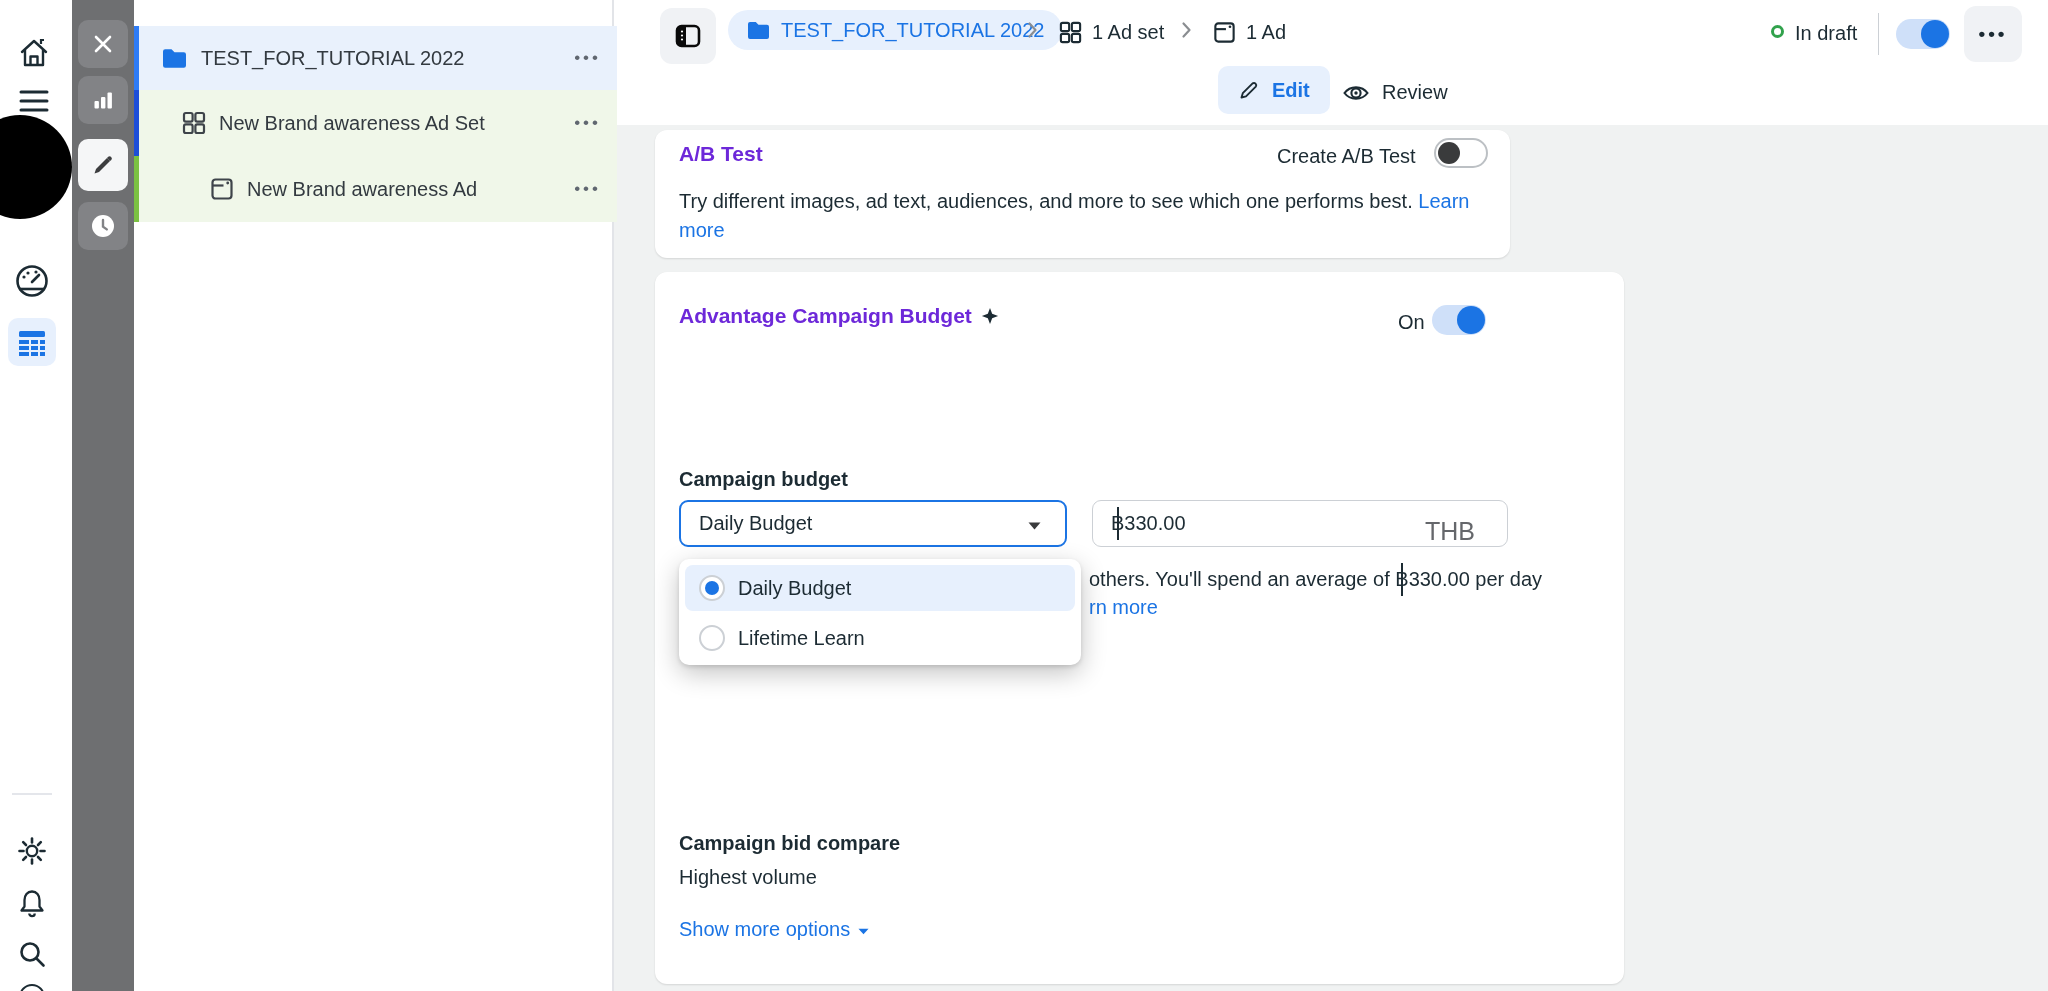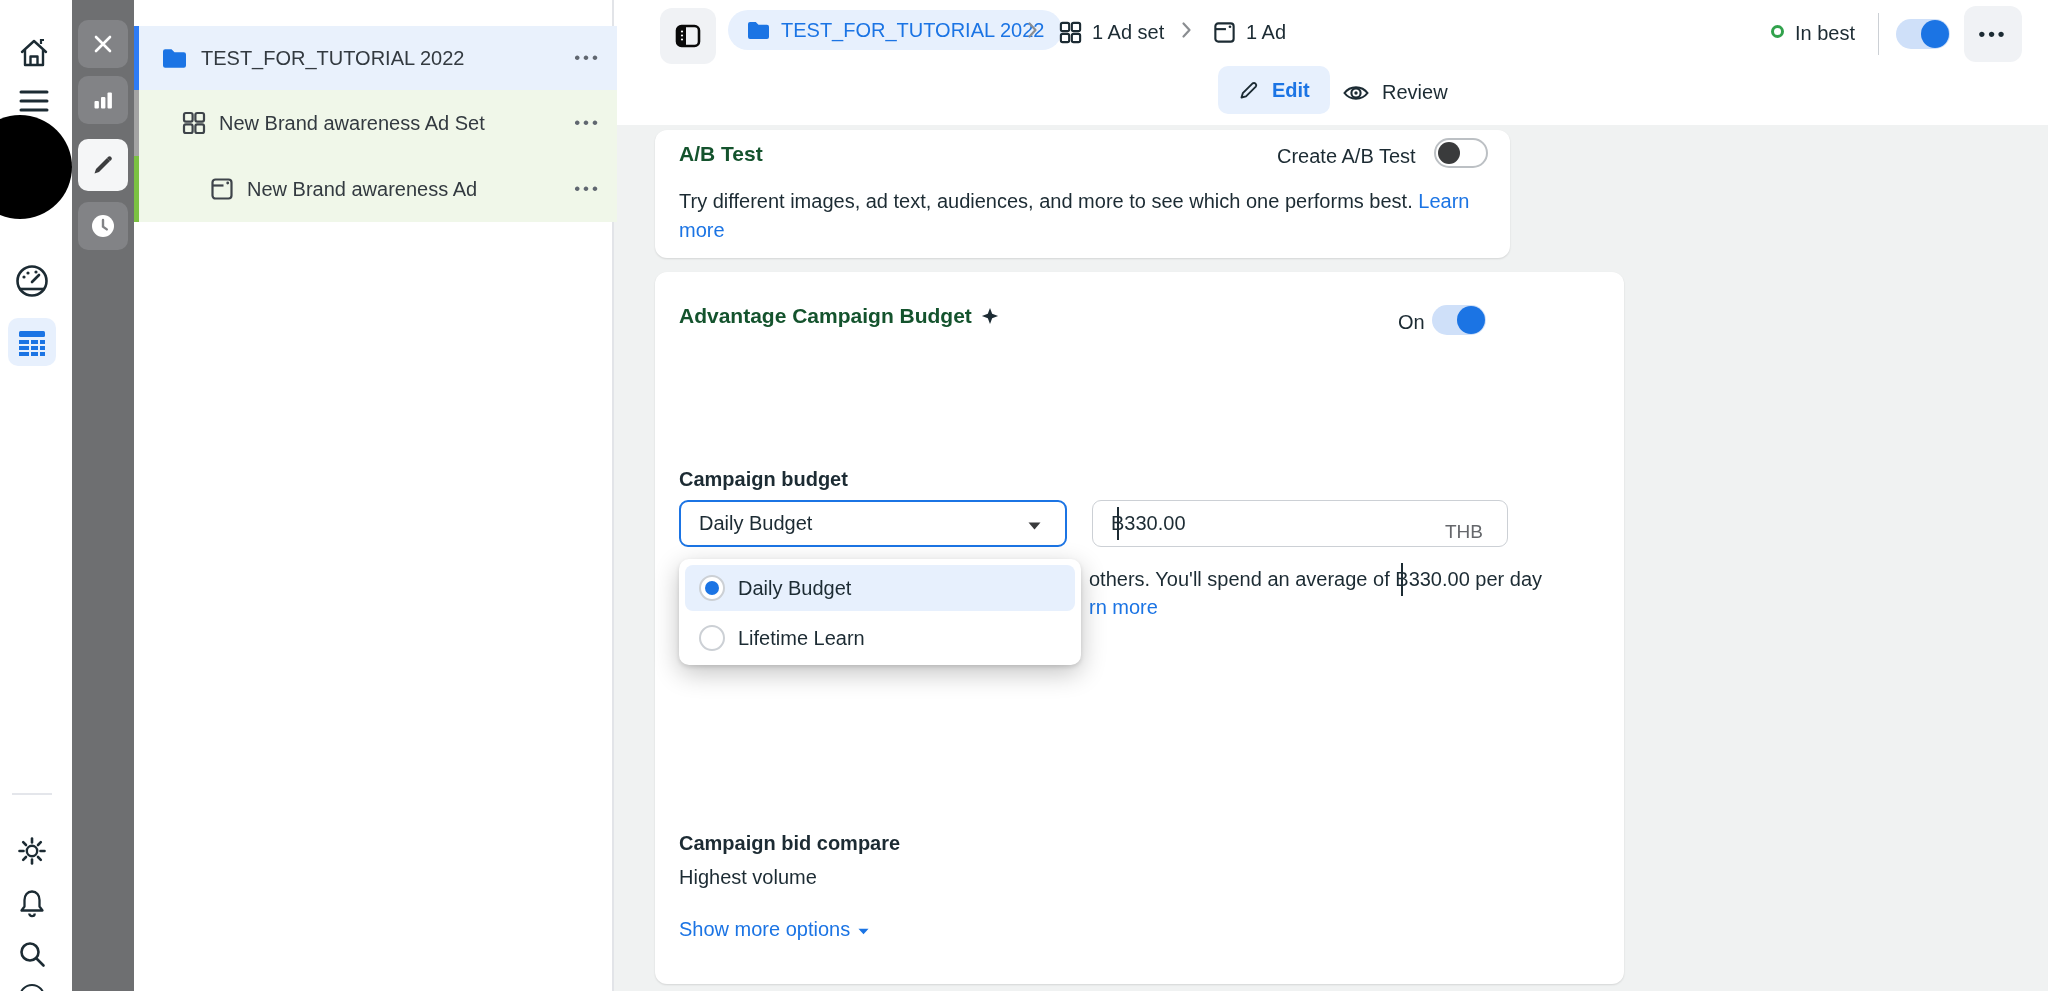--- a/index.html
+++ b/index.html
@@ -1,21 +1,21 @@
 <!DOCTYPE html>
 <html><head>
 <meta charset="utf-8">
 <style>
   html,body{margin:0;padding:0;background:#fff;}
   .app{position:relative;width:2048px;height:991px;background:#fff;overflow:hidden;
        font-family:"Liberation Sans",sans-serif;color:#1c2b33;}
   .abs{position:absolute;}
   .t{font-size:20px;line-height:29px;color:#1c2b33;white-space:nowrap;}
   .b{font-weight:bold;}
-  .h{font-size:21px;font-weight:bold;color:#14532d;white-space:nowrap;}
+  .h{font-size:21px;font-weight:bold;color:#6d28d9;white-space:nowrap;}
   .link{color:#1b74e4;text-decoration:none;cursor:pointer;}
   .gray{color:#65676b;}
   
   .rail{left:0;top:0;width:72px;height:991px;background:#fff;z-index:3;}
   .rail-ic{position:absolute;left:17px;cursor:pointer;}
   .avatar{position:absolute;left:-32px;top:115px;width:104px;height:104px;border-radius:50%;
           background:#000;z-index:6;}
   
   .toolbar{left:72px;top:0;width:62px;height:991px;background:#6e6f71;z-index:4;}
   .tbtn{position:absolute;left:6px;width:50px;height:48px;border-radius:10px;background:#828386;
@@ -174,21 +174,21 @@
   <div class="abs tree">
     <div class="trow" style="top:26px;height:64px;background:#e9f1fc;border-left:5px solid #2e7cf6;">
       <span style="margin-left:22px;display:flex;">
         <svg width="27" height="23" viewBox="0 0 27 23">
             <path d="M2 4.5 a2.2 2.2 0 0 1 2.2 -2.2 h6.3 l3 3 h9.3 a2.2 2.2 0 0 1 2.2 2.2 v11 a2.2 2.2 0 0 1 -2.2 2.2 H4.2 A2.2 2.2 0 0 1 2 18.5 Z" fill="#1b74e4"></path>
           </svg>
       </span>
       <span class="lbl" style="margin-left:13px;">TEST_FOR_TUTORIAL 2022</span>
       <span class="dots">•••</span>
     </div>
-    <div class="trow" style="top:90px;height:66px;background:#f0f7e9;border-left:5px solid #a3a3a3;">
+    <div class="trow" style="top:90px;height:66px;background:#f0f7e9;border-left:5px solid #1d4ed8;">
       <span style="margin-left:42px;display:flex;">
         <svg width="26" height="26" viewBox="0 0 26 26">
             <g stroke="#3e444a" stroke-width="2.2" fill="none">
               <rect x="3" y="3" width="8.6" height="8.6" rx="1.8"></rect>
               <rect x="14.4" y="3" width="8.6" height="8.6" rx="1.8"></rect>
               <rect x="3" y="14.4" width="8.6" height="8.6" rx="1.8"></rect>
               <rect x="14.4" y="14.4" width="8.6" height="8.6" rx="1.8"></rect>
             </g>
           </svg>
       </span>
@@ -256,21 +256,21 @@
   <span class="abs" style="left:1212px;top:18px;display:flex;align-items:center;cursor:pointer;">
     <svg width="25" height="25" viewBox="0 0 26 26">
         <rect x="3.5" y="3.5" width="19" height="19" rx="3" stroke="#1c2b33" stroke-width="2.2" fill="none"></rect>
         <path d="M4 9.5 H14.5" stroke="#1c2b33" stroke-width="2.2"></path>
         <circle cx="18.7" cy="7" r="1.4" fill="#1c2b33"></circle>
       </svg>
     <span class="t" style="margin-left:9px;">1 Ad</span>
   </span>
 
   <span class="draft-dot" style="left:1771px;top:25px;"></span>
-  <span class="abs t" style="left:1795px;top:19px;">In best</span>
+  <span class="abs t" style="left:1795px;top:19px;">In draft</span>
   <div class="vline" style="left:1878px;top:13px;height:42px;"></div>
   <div class="toggle on" style="left:1896px;top:19px;">
       <div class="knob"></div>
     </div>
   <div class="iconbtn" style="left:1964px;top:6px;width:58px;height:56px;">
     <span style="font-size:19px;letter-spacing:3px;color:#1c2b33;font-weight:bold;">•••</span>
   </div>
 
   <div class="pill" style="left:1218px;top:66px;height:48px;border-radius:10px;padding:0 20px;">
     <svg width="22" height="22" viewBox="0 0 22 22">
@@ -314,21 +314,21 @@
 
     <div class="select" style="left:24px;top:228px;width:388px;height:47px;">
       <span class="t" style="margin-left:18px;">Daily Budget</span>
       <svg style="position:absolute;right:24px;top:20px;" width="13" height="8" viewBox="0 0 13 8">
           <path d="M0.5 0.5 H12.5 L6.5 7.5 Z" fill="#3a3b3c"></path>
         </svg>
     </div>
 
     <div class="inputbox" style="left:437px;top:228px;width:416px;height:47px;">
       <span class="t" style="margin-left:18px;"><span class="baht">B</span><span>330.00</span></span>
-      <span class="t gray" style="position:absolute;right:24px;font-size:19px;margin-top:16px;">THB</span>
+      <span class="t gray" style="position:absolute;right:32px;font-size:25px;margin-top:16px;">THB</span>
     </div>
 
     <span class="t abs" style="left:434px;top:293px;"><span>others. You'll spend an average of </span><span class="baht">B</span><span>330.00 per day</span></span>
     <a class="t abs link" style="left:434px;top:321px;">rn more</a>
 
 
     <span class="t b abs" style="left:24px;top:557px;">Campaign bid compare</span>
     <span class="t abs" style="left:24px;top:591px;">Highest volume</span>
 
     <span class="abs" style="left:24px;top:643px;display:flex;align-items:center;cursor:pointer;">

